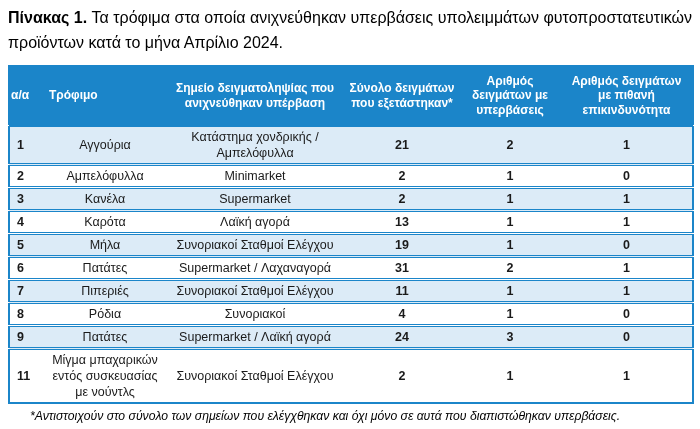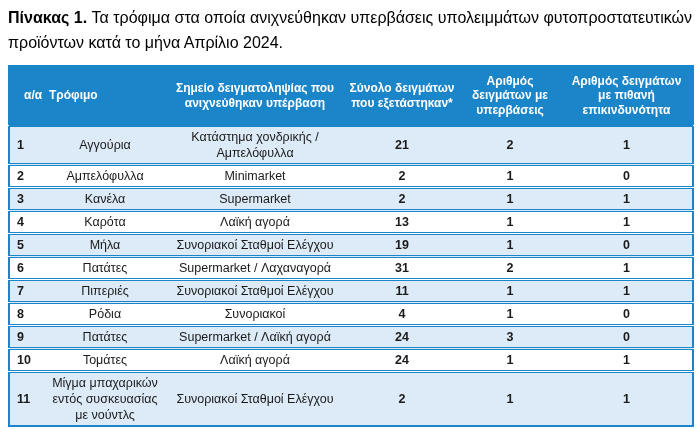--- a/index.html
+++ b/index.html
@@ -35,21 +35,21 @@
   thead th{
     background:var(--blue);
     color:var(--header-text);
     font-weight:bold;
     font-size:12px;
     line-height:1.22;
     padding:7px 4px;
     vertical-align:middle;
     text-align:center;
   }
-  thead th.col-idx{text-align:left;padding-left:14px;}
+  thead th.col-idx{text-align:left;padding-left:1px;}
   thead th.col-food{text-align:left;padding-left:2px;margin-top:25px;}
   tbody tr{border-top:3px double var(--blue);}
   tbody tr:nth-child(odd) td{background:var(--light);}
   td{
     font-size:12.5px;
     line-height:1.28;
     padding:2px 4px;
     vertical-align:middle;
     text-align:center;
   }
@@ -156,28 +156,20 @@
       </tr>
       <tr>
         <td class="cell-idx">9</td>
         <td class="cell-food">Πατάτες</td>
         <td>Supermarket / Λαϊκή αγορά</td>
         <td class="cell-num">24</td>
         <td class="cell-num">3</td>
         <td class="cell-num">0</td>
       </tr>
       <tr>
-        <td class="cell-idx">10</td>
-        <td class="cell-food">Τομάτες</td>
-        <td>Λαϊκή αγορά</td>
-        <td class="cell-num">24</td>
-        <td class="cell-num">1</td>
-        <td class="cell-num">1</td>
-      </tr>
-      <tr>
         <td class="cell-idx">11</td>
         <td class="cell-food">Μίγμα μπαχαρικών εντός συσκευασίας με νούντλς</td>
         <td>Συνοριακοί Σταθμοί Ελέγχου</td>
         <td class="cell-num">2</td>
         <td class="cell-num">1</td>
         <td class="cell-num">1</td>
       </tr>
     </tbody>
   </table>
 

